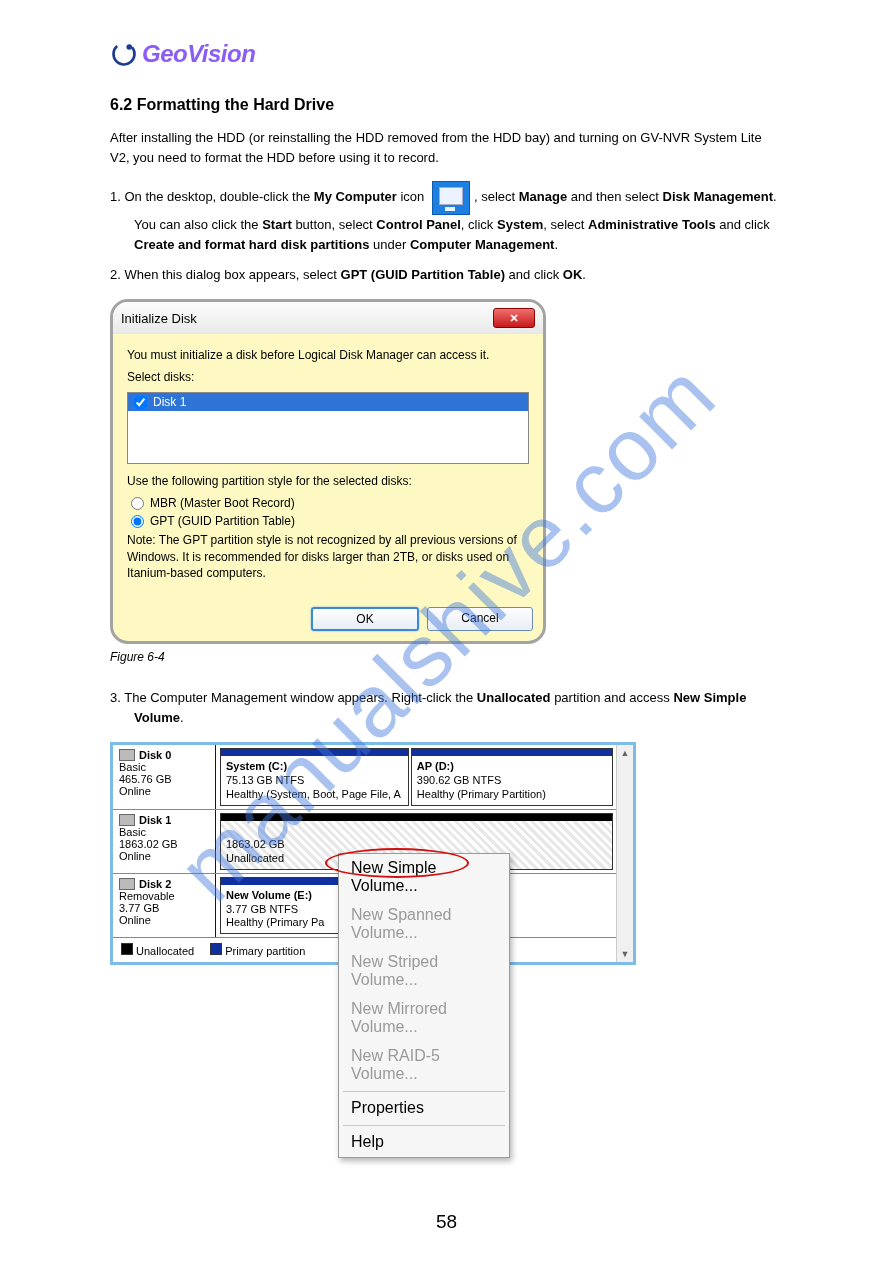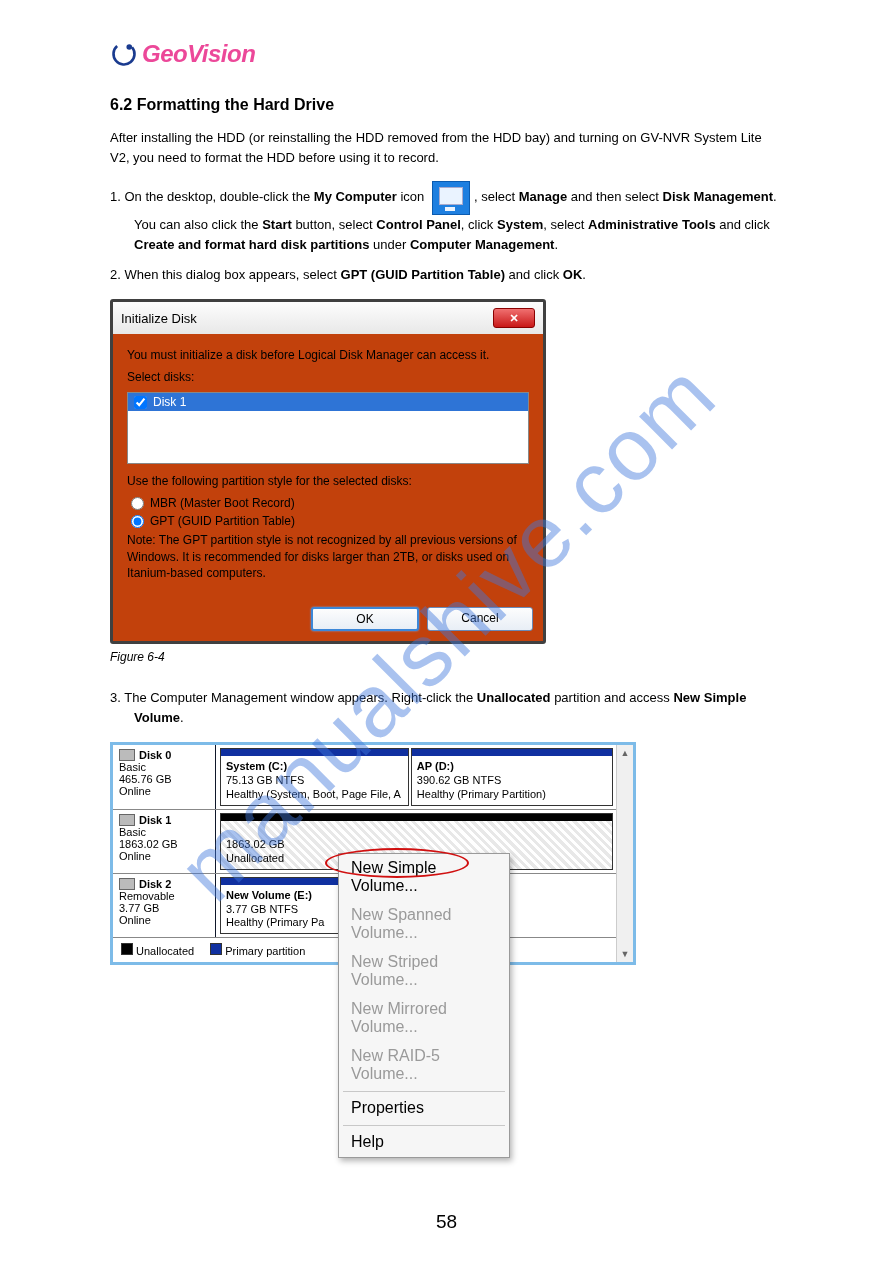--- a/index.html
+++ b/index.html
@@ -2,32 +2,32 @@
 <html><head>
 <meta charset="utf-8">
 <style>
   html,body{margin:0;padding:0;background:#fff;font-family:"Segoe UI",Tahoma,Arial,sans-serif;color:#000;}
   .page{width:893px;min-height:1263px;position:relative;margin:0 auto;padding:40px 110px 40px 110px;box-sizing:border-box;}
   
   .wm{position:absolute;left:50%;top:50%;transform:translate(-50%,-50%) rotate(-45deg);font-size:88px;font-weight:400;color:rgba(65,120,220,0.45);white-space:nowrap;pointer-events:none;user-select:none;z-index:999;letter-spacing:2px;}
   
   .logo{display:flex;align-items:center;gap:4px;margin-bottom:28px;}
   .logo svg{width:28px;height:28px;}
-  .logo-text{font-size:24px;font-weight:700;font-style:italic;color:#ec4899;letter-spacing:-0.5px;}
+  .logo-text{font-size:24px;font-weight:700;font-style:italic;color:#8b5cf6;letter-spacing:-0.5px;}
   
   .section-title{font-size:16px;font-weight:700;margin:18px 0 14px 0;}
   .para{font-size:13px;line-height:1.5;margin:0 0 14px 0;}
   .step{font-size:13px;line-height:1.55;margin:0 0 10px 0;padding-left:24px;text-indent:-24px;}
   .inline-icon{display:inline-block;width:36px;height:32px;vertical-align:middle;margin:0 4px;background:#1e7fe0;position:relative;border:1px solid #0b5bb0;}
   .inline-icon::before{content:"";position:absolute;left:6px;top:5px;width:22px;height:16px;background:#eaf3ff;border:1px solid #aac;}
   .inline-icon::after{content:"";position:absolute;left:12px;bottom:3px;width:10px;height:4px;background:#eaf3ff;}
   b{font-weight:700;}
   
   .fig{margin:14px 0 24px 0;}
-  .dlg{width:430px;border:3px solid #404040;border-radius:3px;background:#c2410c;font-size:12px;overflow:hidden;}
+  .dlg{width:430px;border:3px solid #a3a3a3;border-radius:18px;background:#fef9c3;font-size:12px;overflow:hidden;}
   .dlg-title{background:linear-gradient(#fdfdfd,#e8e8e8);padding:6px 8px;display:flex;align-items:center;justify-content:space-between;font-size:13px;}
   .dlg-title .close{width:40px;height:18px;background:linear-gradient(#f07070,#c81818);border:1px solid #8a0000;border-radius:3px;display:flex;align-items:center;justify-content:center;color:#fff;font-weight:700;font-size:11px;}
   .dlg-body{padding:10px 14px 12px 14px;}
   .dlg-body p{margin:4px 0 8px 0;}
   .listbox{border:1px solid #888;background:#fff;height:70px;overflow:hidden;margin-bottom:10px;}
   .listbox .sel{background:#2e74d6;color:#fff;padding:2px 6px;display:flex;align-items:center;gap:6px;}
   .listbox .sel input{margin:0;}
   .radio-row{display:flex;align-items:center;gap:6px;margin:4px 0 4px 4px;font-size:12px;}
   .radio-row input{margin:0;}
   .note{margin-top:10px;font-size:12px;line-height:1.35;}

